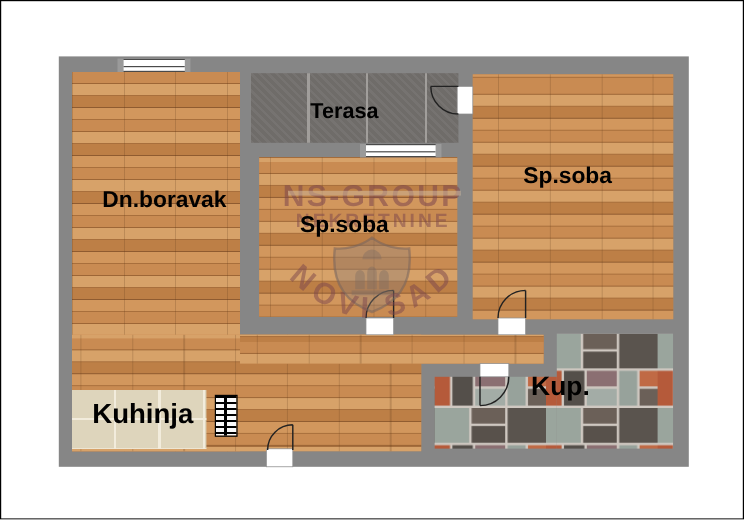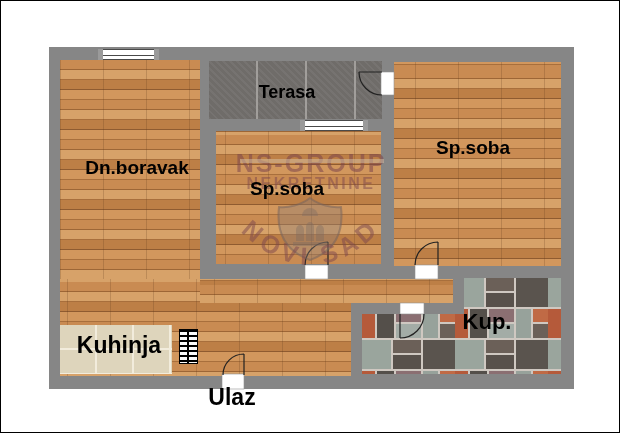--- a/index.html
+++ b/index.html
@@ -128,16 +128,15 @@
     <text font-size="25" font-weight="bold" letter-spacing="5" fill="#7c454c" fill-opacity="0.5" font-family="Liberation Sans, sans-serif">
       <textPath href="#wmarc" startOffset="50%" text-anchor="middle">NOVI SAD</textPath>
     </text>
   </svg>
 
   <div class="label" style="left:286px;top:91px;font-size:18px;">Terasa</div>
   <div class="label" style="left:136px;top:166px;font-size:19px;">Dn.boravak</div>
   <div class="label" style="left:286px;top:187px;font-size:19px;">Sp.soba</div>
   <div class="label" style="left:472px;top:146px;font-size:19px;">Sp.soba</div>
   <div class="label" style="left:118px;top:344px;font-size:23px;">Kuhinja</div>
-  <div class="label" style="left:486px;top:321px;font-size:22px;">Kup.</div>
-  <div class="label" style="left:231px;top:396px;font-size:23px;">Ulaz</div>
+  <div class="label" style="left:466px;top:321px;font-size:22px;">Kup.</div>
 
 </div>
 
 </body></html>

